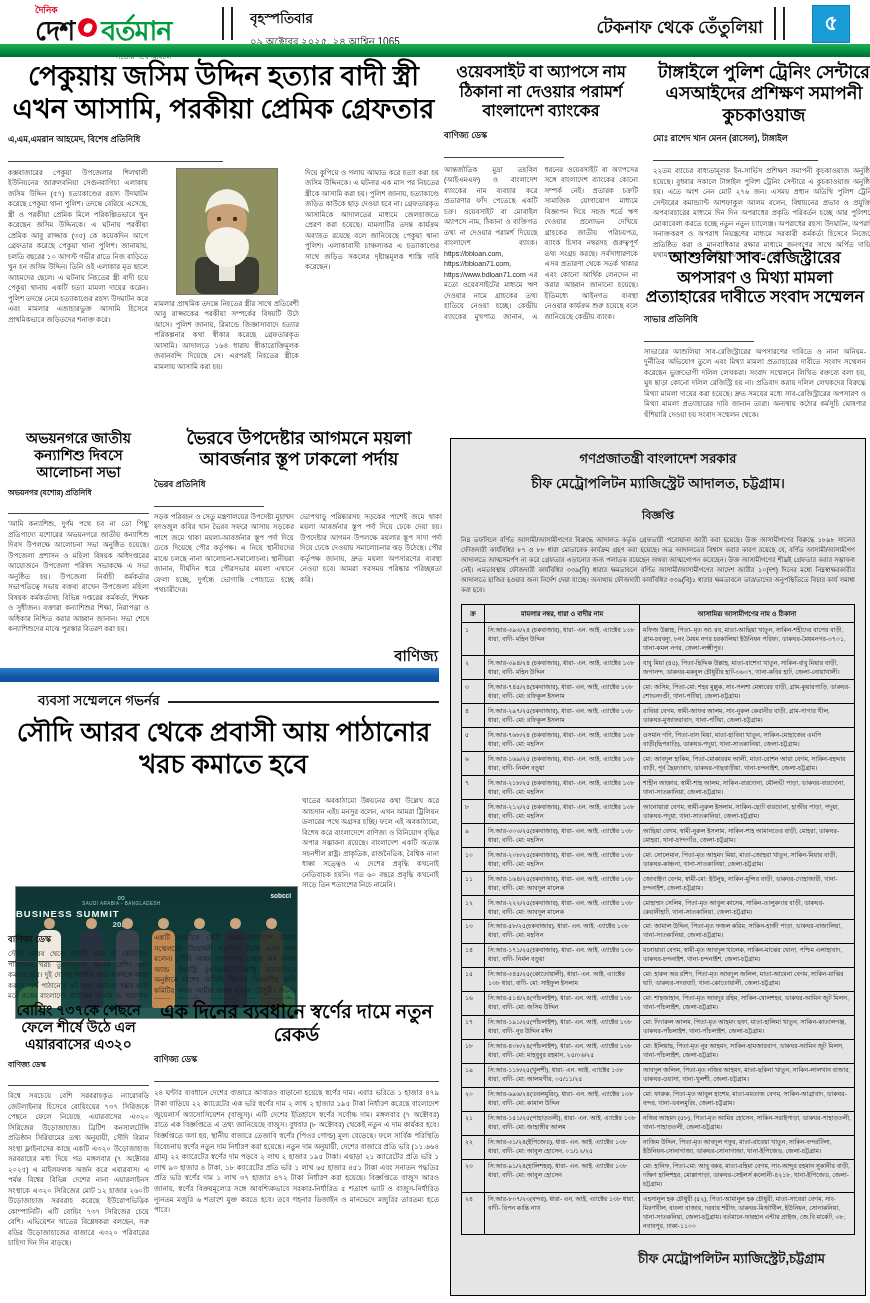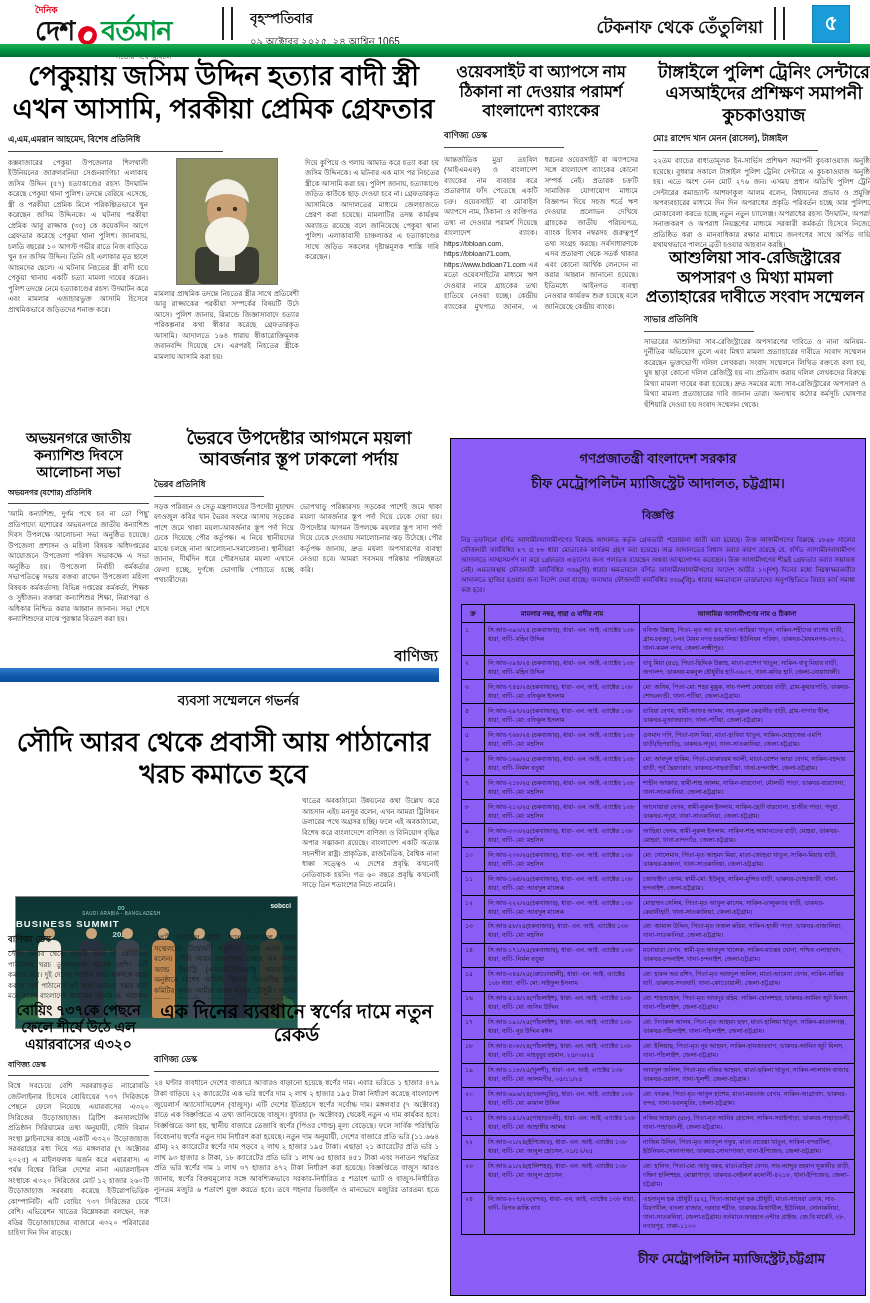--- a/index.html
+++ b/index.html
@@ -1,65 +1,65 @@
 <!DOCTYPE html>
 <html><head>
 <meta charset="utf-8">
 <style>
   html,body{margin:0;padding:0;background:#e8e8e8;}
   .page{position:relative;width:870px;height:1303px;background:#ffffff;overflow:hidden;
         font-family:"Liberation Sans","DejaVu Sans",sans-serif;color:#111;}
   .abs{position:absolute;}
   
   .daily-label{color:#e2001a;font-size:9px;font-weight:bold;}
-  .logo-row{display:flex;align-items:flex-end;gap:4px;line-height:1;}
+  .logo-row{display:flex;align-items:flex-start;gap:4px;line-height:1;}
   .logo-w1{font-size:27px;font-weight:900;color:#101010;letter-spacing:-1px;}
   .logo-w2{font-size:27px;font-weight:900;color:#009b3c;letter-spacing:-1px;}
   .logo-circle{width:19px;height:19px;border-radius:50%;background:#e2001a;display:inline-flex;
                align-items:center;justify-content:center;}
   .map-blob{width:8px;height:10px;background:#fff;border-radius:60% 40% 55% 45%;transform:rotate(18deg);}
   .tagline{border-top:2px solid #222;margin-top:3px;padding-top:1px;font-size:7px;color:#333;text-align:right;}
   .vbars{width:7px;height:33px;border-left:2.5px solid #222;border-right:2.5px solid #222;}
   .day-name{font-size:13.5px;font-weight:bold;color:#111;}
   .date-line{font-size:10px;color:#222;margin-top:3px;}
   .region{font-size:17px;font-weight:bold;color:#111;text-align:right;}
   .page-box{width:38px;height:38px;background:#1a9cd8;color:#fff;font-size:21px;font-weight:bold;
             display:flex;align-items:center;justify-content:center;box-shadow:0 0 0 1px #0f7fb4 inset;}
   .green-bar{background:linear-gradient(180deg,#22ad54 0%,#009a43 45%,#006d30 100%);}
   
   .hl{font-weight:bold;color:#000;text-align:center;line-height:1.22;}
   .hl-xl{font-size:27px;}
   .hl-lg{font-size:17.5px;}
   .hl-md{font-size:16px;}
   .hl-sm{font-size:14px;}
   .byline{font-weight:bold;font-size:8.5px;color:#111;border-bottom:1.3px solid #444;
-          padding-bottom:4px;display:block;}
+          padding-bottom:14px;display:block;}
   .bt{font-size:7px;line-height:1.5;text-align:justify;color:#1b1b1b;overflow:hidden;}
   .colflex{display:flex;gap:6px;}
-  .kicker-row{display:flex;align-items:center;gap:8px;flex-direction:column;}
+  .kicker-row{display:flex;align-items:center;gap:8px;}
   .kicker-txt{font-weight:bold;font-size:13.5px;white-space:nowrap;}
   .kicker-line{flex:1;height:0;border-top:2px solid #222;}
   .trade-label{font-size:15px;font-weight:bold;text-align:right;}
   .trade-bar{background:linear-gradient(180deg,#2f7bcc 0%,#1159a8 60%,#0d4f9e 100%);}
   
   .photo1{width:100px;height:125px;margin:0 auto 4px;background:#8f9060;position:relative;overflow:hidden;
           border:1px solid #777;}
   .photo2{background:linear-gradient(180deg,#0e3534 0%,#12403d 70%,#1d4f4b 100%);position:relative;
           overflow:hidden;border:1px solid #888;}
   .summit-l1{position:absolute;top:14px;left:0;right:70px;text-align:center;color:#9fc9c0;font-size:4.5px;letter-spacing:.5px;}
   .summit-l2{position:absolute;top:21px;left:0;right:70px;text-align:left;color:#eef7f3;font-size:9.5px;font-weight:bold;letter-spacing:1px;}
   .summit-yr{position:absolute;top:33px;left:0;right:70px;text-align:center;color:#bfe3d8;font-size:8px;font-weight:bold;}
   .summit-logo{position:absolute;top:4px;left:0;right:70px;text-align:center;color:#7fd4c2;font-size:11px;}
   .sobcci{position:absolute;top:5px;right:6px;color:#e8f4ef;font-size:6.5px;font-weight:bold;}
   .person{position:absolute;bottom:10px;width:23px;height:78px;border-radius:7px 7px 2px 2px;}
   .person:before{content:"";position:absolute;top:-12px;left:6px;width:11px;height:11px;border-radius:50%;background:#caa57e;}
   .floor{position:absolute;bottom:0;left:0;right:0;height:10px;background:#235a53;}
   .plant{position:absolute;bottom:8px;width:26px;height:24px;background:#2e6b45;border-radius:50% 50% 10% 10%;}
   
-  .notice{border:1.6px solid #000;box-sizing:border-box;padding:10px 10px 6px;background:#8b5cf6;}
+  .notice{border:1.6px solid #000;box-sizing:border-box;padding:10px 10px 6px;background:#e5e5e5;}
   .gov-title{font-size:13px;font-weight:bold;text-align:center;}
   .court-title{font-size:13.5px;font-weight:bold;text-align:center;margin-top:3px;}
   .notice-label{font-size:11px;font-weight:bold;text-align:center;margin:11px 0 9px;}
   .notice-intro{font-size:6.5px;line-height:1.55;text-align:justify;color:#111;}
   table.ntab{border-collapse:collapse;width:100%;margin-top:9px;}
   table.ntab th,table.ntab td{border:1px solid #000;padding:2.5px 3px;vertical-align:top;}
   table.ntab th{font-size:6.6px;text-align:center;font-weight:bold;}
   table.ntab td{font-size:6.2px;line-height:1.45;text-align:left;}
   td.c-no{width:16px;text-align:center;}
   td.c-case{width:148px;}

